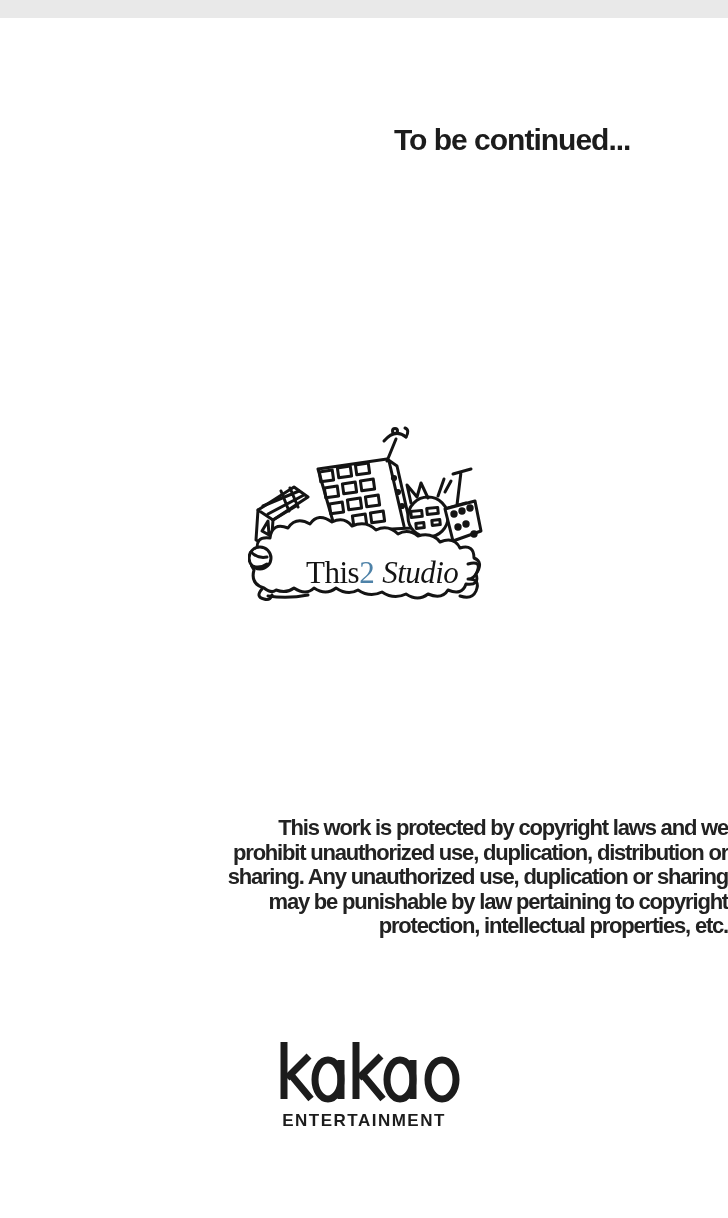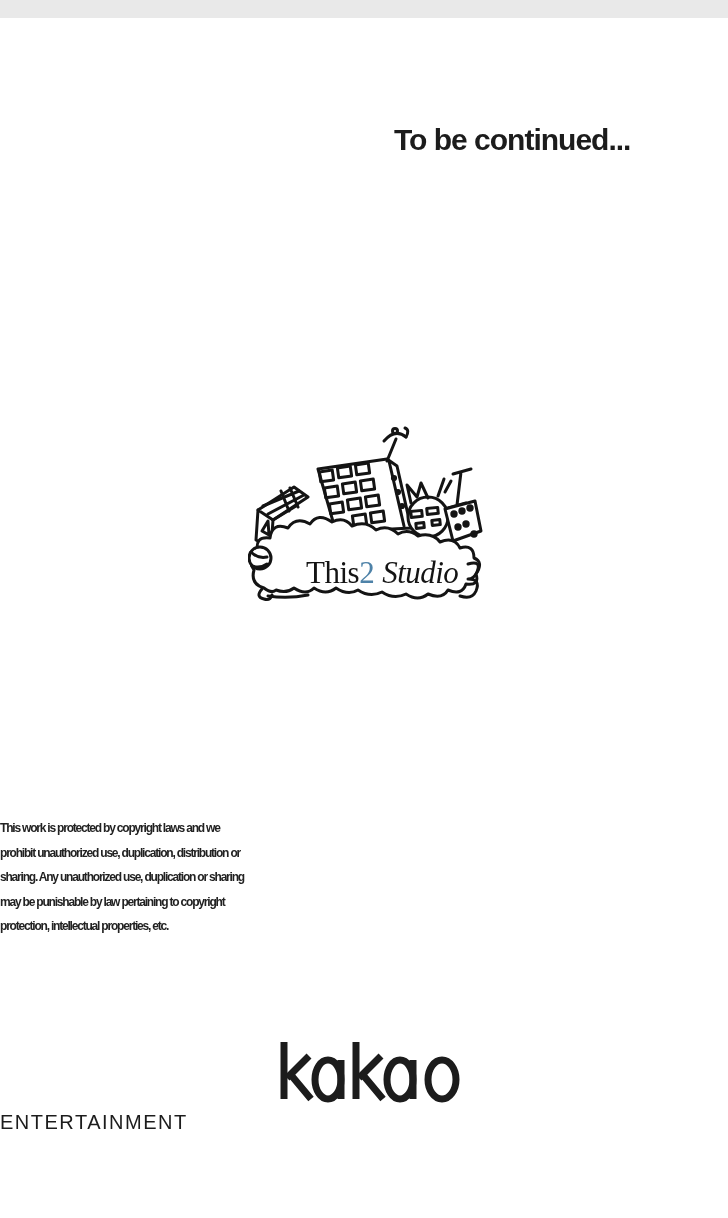--- a/index.html
+++ b/index.html
@@ -33,22 +33,22 @@
     font-family:"Liberation Serif", serif;
     font-size:31px;
     letter-spacing:-0.5px;
     color:#141414;
     white-space:nowrap;
   }
   .jang2 .word2 { margin-left:8px;font-style:italic; }
   .copyright {
     position:absolute;
     left:0; right:0; top:798px;
-    text-align:left;
-    font-size:12px;
+    text-align:right;
+    font-size:22px;
     font-weight:700;
     letter-spacing:-1.2px;
     line-height:24.5px;
     white-space:pre-line;
     color:#222222;
   }
   .localization {
     position:absolute;
     left:0; right:0; top:951px;
     text-align:center;
@@ -57,22 +57,23 @@
     letter-spacing:-0.5px;
     color:#1c1c1c;
   }
   .kakao-logo {
     position:absolute;
     left:277px; top:1021px;
   }
   .entertainment {
     position:absolute;
     left:0; right:0; top:1093px;
-    font-size:20px;
-    font-weight:400;
+    text-align:center;
+    font-size:17px;
+    font-weight:700;
     letter-spacing:1.5px;
     color:#1c1c1c;
   }
   .sr {
     position:absolute;
     width:1px; height:1px;
     overflow:hidden;
     clip:rect(0 0 0 0);
     white-space:nowrap;
   }

